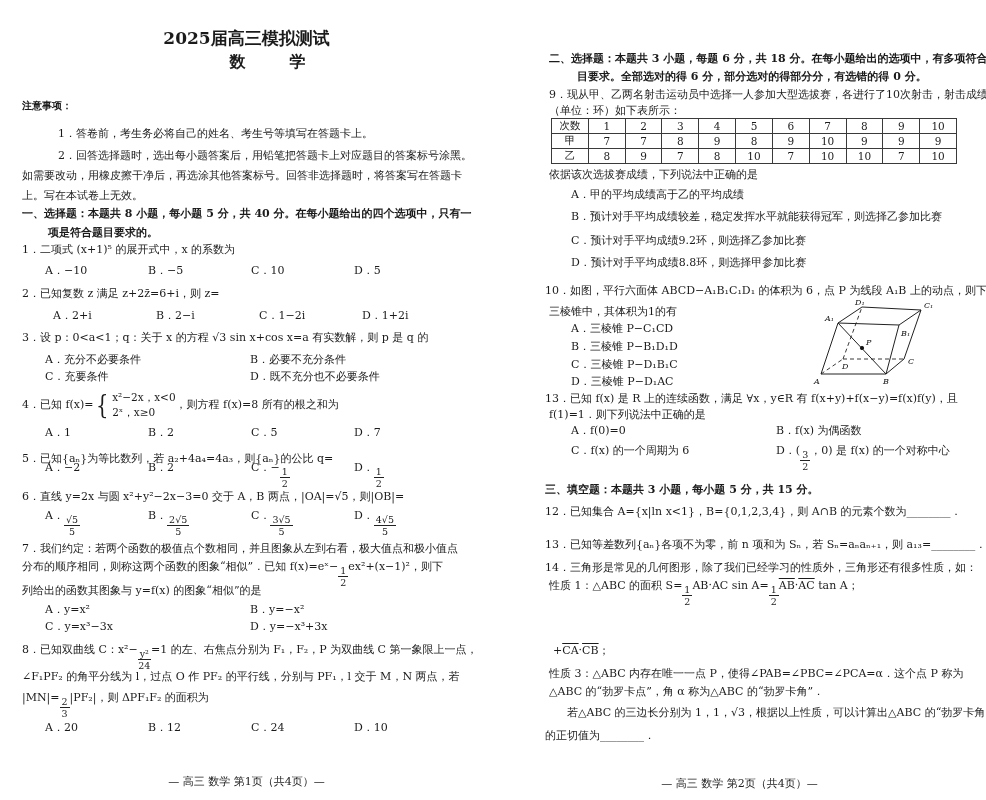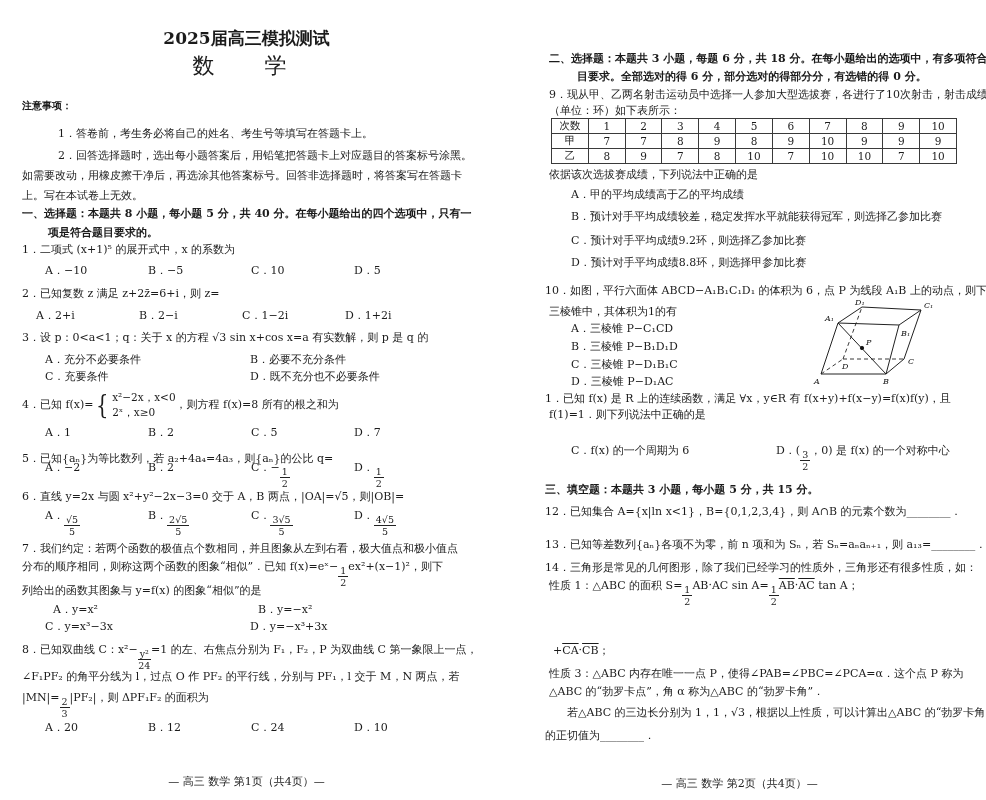--- a/index.html
+++ b/index.html
@@ -4,21 +4,21 @@
 <style>
   html,body{margin:0;padding:0;}
   body{width:986px;height:800px;background:#ffffff;position:relative;overflow:hidden;
        font-family:"DejaVu Serif","Liberation Serif",serif;color:#1b1b1b;}
   .page{position:absolute;top:0;height:790px;width:493px;}
   #p1{left:0;} #p2{left:493px;}
   .ln{position:absolute;white-space:nowrap;font-size:11px;line-height:1.25;}
   .b{font-weight:bold;}
   .ctr{left:0;width:100%;text-align:center;}
   .t1{font-size:17px;font-weight:bold;}
-  .t2{font-size:22px;font-weight:normal;letter-spacing:14px;}
+  .t2{font-size:16px;font-weight:bold;letter-spacing:14px;padding-left:28px;}
   .nh{font-size:10px;font-weight:bold;}
   .opts4 .oc{display:inline-block;min-width:103px;}
   .opts2 .oc{display:inline-block;min-width:205px;}
   .fr{display:inline-flex;flex-direction:column;align-items:center;vertical-align:-35%;
       line-height:1.1;font-size:9.5px;}
   .fr .nu{border-bottom:1px solid #222;padding:0 2px;text-align:center;}
   .fr .de{padding-top:0.5px;text-align:center;}
   .pw{display:inline-flex;align-items:center;vertical-align:middle;}
   .pw .brace{font-size:26px;font-weight:300;line-height:1;margin-right:2px;transform:scaleX(.75);}
   .pw .cases{display:inline-flex;flex-direction:column;line-height:1.4;font-size:10.5px;}
@@ -44,21 +44,21 @@
 
   <div class="ln b" style="top:207px;left:22px;">一、选择题：本题共 8 小题，每小题 5 分，共 40 分。在每小题给出的四个选项中，只有一</div>
   <div class="ln b" style="top:226px;left:48px;">项是符合题目要求的。</div>
 
   <div class="ln" style="top:243px;left:22px;">1．二项式 (x+1)⁵ 的展开式中，x 的系数为</div>
   <div class="ln opts4" style="top:264px;left:45px;">
     <span class="oc">A．−10</span><span class="oc">B．−5</span><span class="oc">C．10</span><span class="oc">D．5</span>
   </div>
 
   <div class="ln" style="top:287px;left:22px;">2．已知复数 z 满足 z+2z̄=6+i，则 z=</div>
-  <div class="ln opts4" style="top:309px;left:36px;">
+  <div class="ln opts4" style="top:309px;left:53px;">
     <span class="oc">A．2+i</span><span class="oc">B．2−i</span><span class="oc">C．1−2i</span><span class="oc">D．1+2i</span>
   </div>
 
   <div class="ln" style="top:331px;left:22px;">3．设 p：0&lt;a&lt;1；q：关于 x 的方程 √3 sin x+cos x=a 有实数解，则 p 是 q 的</div>
   <div class="ln opts2" style="top:353px;left:45px;">
     <span class="oc">A．充分不必要条件</span><span class="oc">B．必要不充分条件</span>
   </div>
   <div class="ln opts2" style="top:370px;left:45px;">
     <span class="oc">C．充要条件</span><span class="oc">D．既不充分也不必要条件</span>
   </div>
@@ -101,21 +101,21 @@
           <span class="de">5</span>
         </span></span>
   </div>
 
   <div class="ln" style="top:542px;left:22px;">7．我们约定：若两个函数的极值点个数相同，并且图象从左到右看，极大值点和极小值点</div>
   <div class="ln" style="top:560px;left:22px;">分布的顺序相同，则称这两个函数的图象“相似”．已知 f(x)=eˣ−<span class="fr">
         <span class="nu">1</span>
         <span class="de">2</span>
       </span>ex²+(x−1)²，则下</div>
   <div class="ln" style="top:584px;left:22px;">列给出的函数其图象与 y=f(x) 的图象“相似”的是</div>
-  <div class="ln opts2" style="top:603px;left:45px;margin-left:8px;">
+  <div class="ln opts2" style="top:603px;left:45px;">
     <span class="oc">A．y=x²</span><span class="oc">B．y=−x²</span>
   </div>
   <div class="ln opts2" style="top:620px;left:45px;">
     <span class="oc">C．y=x³−3x</span><span class="oc">D．y=−x³+3x</span>
   </div>
 
   <div class="ln" style="top:643px;left:22px;">8．已知双曲线 C：x²−<span class="fr">
         <span class="nu">y²</span>
         <span class="de">24</span>
       </span>=1 的左、右焦点分别为 F₁，F₂，P 为双曲线 C 第一象限上一点，</div>
@@ -220,22 +220,25 @@
     <text x="72" y="86">B</text>
     <text x="97" y="66">C</text>
     <text x="31" y="71">D</text>
     <text x="14" y="23">A₁</text>
     <text x="90" y="38">B₁</text>
     <text x="113" y="10">C₁</text>
     <text x="44" y="7">D₁</text>
     <text x="55" y="47">P</text>
   </svg>
 
-  <div class="ln" style="top:392px;left:52px;">1．已知 f(x) 是 R 上的连续函数，满足 ∀x，y∈R 有 f(x+y)+f(x−y)=f(x)f(y)，且</div>
+  <div class="ln" style="top:392px;left:52px;">13．已知 f(x) 是 R 上的连续函数，满足 ∀x，y∈R 有 f(x+y)+f(x−y)=f(x)f(y)，且</div>
   <div class="ln" style="top:408px;left:56px;">f(1)=1．则下列说法中正确的是</div>
+  <div class="ln opts2" style="top:424px;left:78px;">
+    <span class="oc">A．f(0)=0</span><span class="oc">B．f(x) 为偶函数</span>
+  </div>
   <div class="ln opts2" style="top:444px;left:78px;">
     <span class="oc">C．f(x) 的一个周期为 6</span><span class="oc">D．(<span class="fr">
           <span class="nu">3</span>
           <span class="de">2</span>
         </span>，0) 是 f(x) 的一个对称中心</span>
   </div>
 
   <div class="ln b" style="top:483px;left:52px;">三、填空题：本题共 3 小题，每小题 5 分，共 15 分。</div>
   <div class="ln" style="top:505px;left:52px;">12．已知集合 A={x|ln x&lt;1}，B={0,1,2,3,4}，则 A∩B 的元素个数为________．</div>
   <div class="ln" style="top:538px;left:52px;">13．已知等差数列{aₙ}各项不为零，前 n 项和为 Sₙ，若 Sₙ=aₙaₙ₊₁，则 a₁₃=________．</div>

